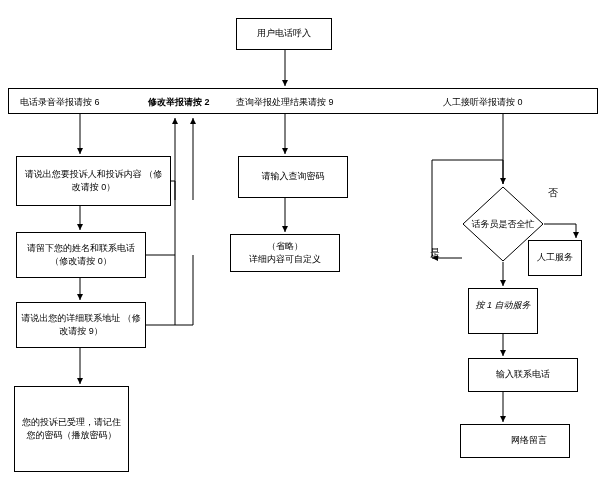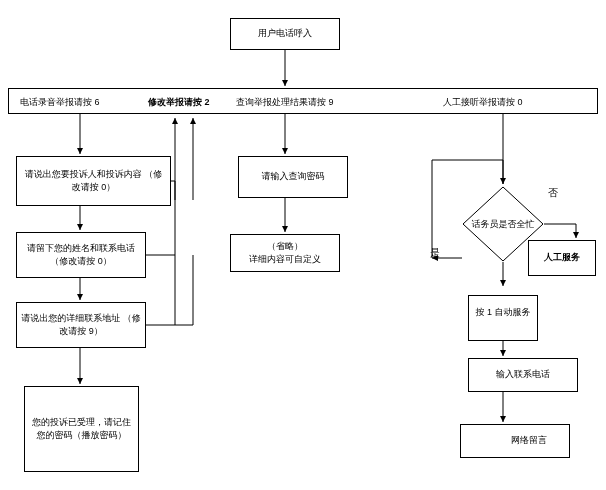--- a/index.html
+++ b/index.html
@@ -124,47 +124,47 @@
       <line x1="432" y1="258" x2="432" y2="160"></line>
       <line x1="432" y1="160" x2="503" y2="160"></line>
       <line x1="503" y1="160" x2="503" y2="184"></line>
 
       <line x1="503" y1="334" x2="503" y2="356" marker-end="url(#arrow)"></line>
 
       <line x1="503" y1="392" x2="503" y2="422" marker-end="url(#arrow)"></line>
     </g>
   </svg>
 
-  <div class="node" style="left:230px; top:18px; width:110px; height:32px;">用户电话呼入</div>
+  <div class="node" style="left:236px; top:18px; width:96px; height:32px;">用户电话呼入</div>
 
   <div class="bar" style="left:8px; top:88px; width:590px; height:26px;"></div>
   <div class="bar-label" style="left:20px; top:96px;">电话录音举报请按 6</div>
   <div class="bar-label" style="left:148px; top:96px;font-weight:bold;">修改举报请按 2</div>
   <div class="bar-label" style="left:236px; top:96px;">查询举报处理结果请按 9</div>
   <div class="bar-label" style="left:443px; top:96px;text-align:center;">人工接听举报请按 0</div>
 
   <div class="node" style="left:16px; top:156px; width:155px; height:50px;">请说出您要投诉人和投诉内容 （修改请按 0）</div>
   <div class="node" style="left:16px; top:232px; width:130px; height:46px;">请留下您的姓名和联系电话（修改请按 0）</div>
   <div class="node" style="left:16px; top:302px; width:130px; height:46px;">请说出您的详细联系地址 （修改请按 9）</div>
-  <div class="node" style="left:24px; top:386px; width:115px; height:86px;">您的投诉已受理，请记住您的密码（播放密码）</div>
+  <div class="node" style="left:14px; top:386px; width:115px; height:86px;">您的投诉已受理，请记住您的密码（播放密码）</div>
 
   <div class="node" style="left:238px; top:156px; width:110px; height:42px;">请输入查询密码</div>
   <div class="node" style="left:230px; top:234px; width:110px; height:38px;">（省略）
 详细内容可自定义</div>
 
   <div class="diamond-wrap" style="left:462px; top:186px; width:82px; height:76px;">
     <svg class="diamond-shape" width="82" height="76" viewBox="0 0 82 76">
       <polygon points="41,1 81,38 41,75 1,38" fill="#ffffff" stroke="#000000" stroke-width="1"></polygon>
     </svg>
     <div class="diamond-text">话务员是否全忙</div>
   </div>
 
-  <div class="node" style="left:528px; top:240px; width:68px; height:36px;font-weight:bold;">人工服务</div>
+  <div class="node" style="left:528px; top:240px; width:54px; height:36px;">人工服务</div>
 
-  <div class="diamond-wrap" style="left:468px; top:295px; width:70px; height:34px;">
+  <div class="diamond-wrap" style="left:468px; top:288px; width:70px; height:34px;font-style:italic;">
     <svg class="diamond-shape" width="70" height="46" viewBox="0 0 70 46">
       <rect x="0.5" y="0.5" width="69" height="45" fill="#ffffff" stroke="#000000" stroke-width="1"></rect>
     </svg>
     <div class="diamond-text">按 1 自动服务</div>
   </div>
 
   <div class="node" style="left:460px; top:358px; width:110px; height:34px;margin-left:8px;">输入联系电话</div>
   <div class="node" style="left:460px; top:424px; width:110px; height:34px;padding-left:32px;">网络留言</div>
 
   <div class="edge-label" style="left:548px; top:186px;">否</div>

